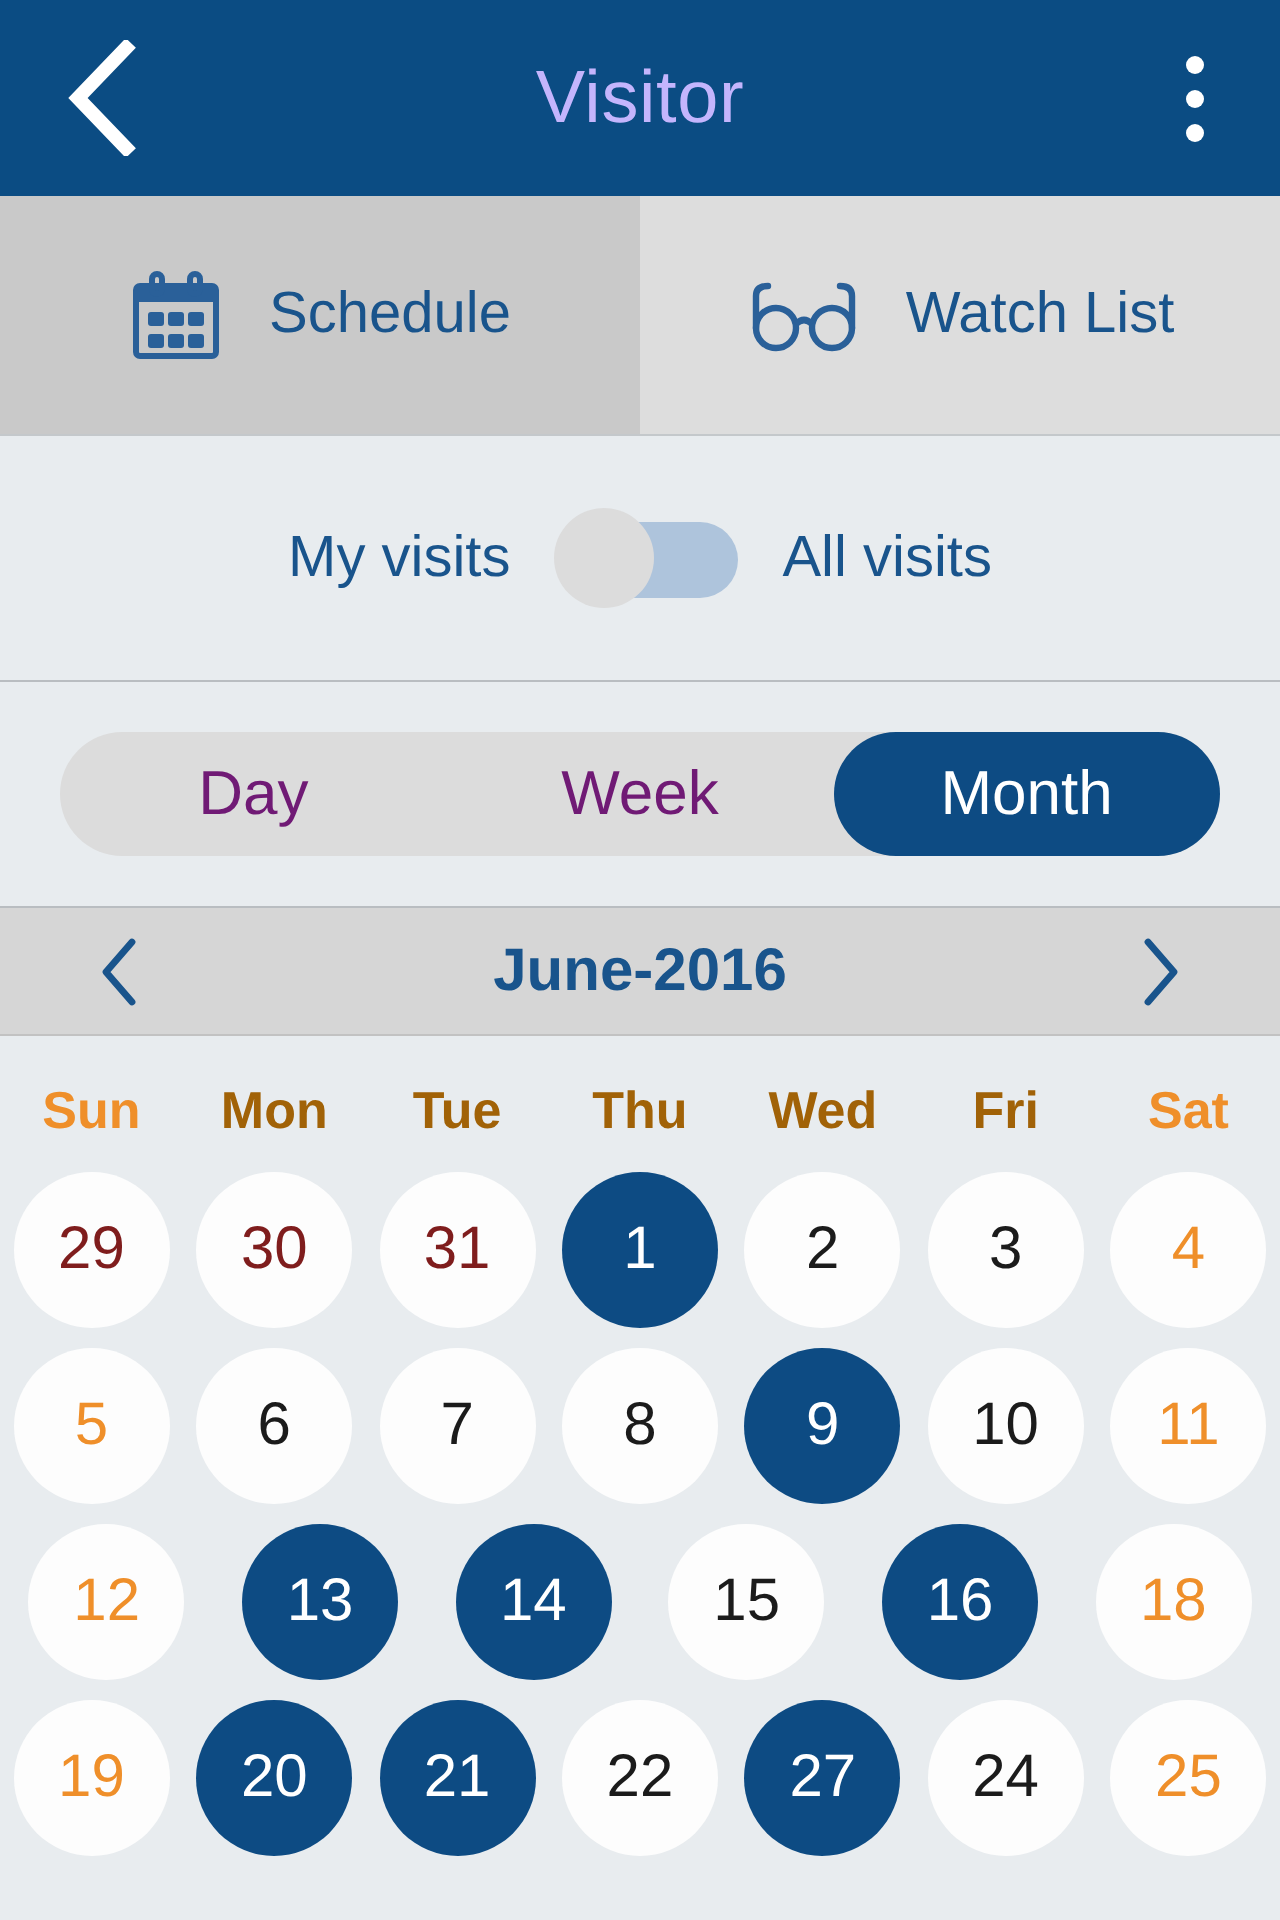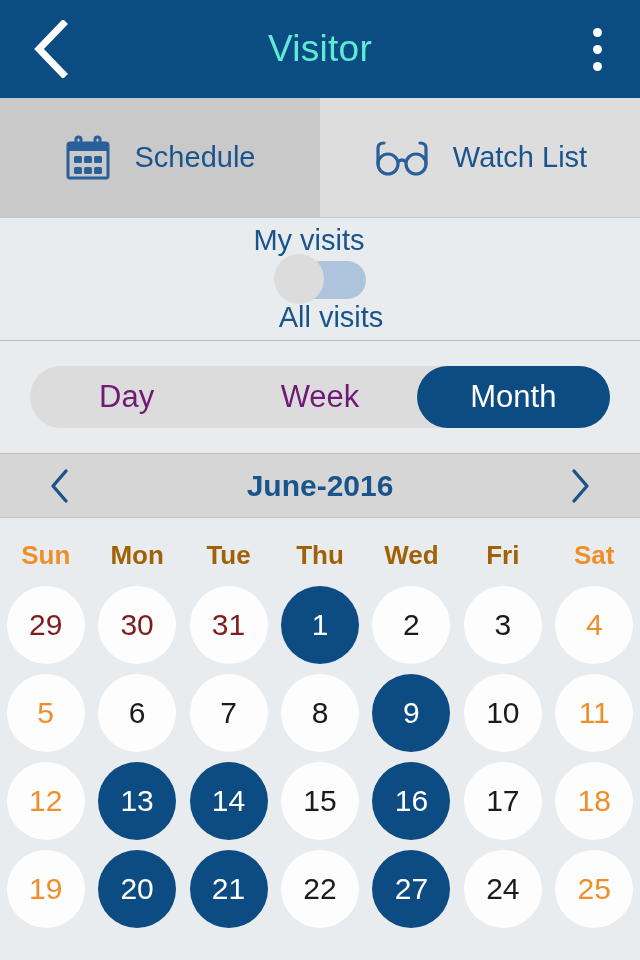--- a/index.html
+++ b/index.html
@@ -38,21 +38,21 @@
     width: 56px;
     height: 68px;
     display: flex;
     align-items: center;
     justify-content: center;
   }
   .back-btn svg { display: block; }
   .appbar-title {
     width: 100%;
     text-align: center;
-    color: #5eead4;
+    color: #c4b5fd;
     font-size: 37px;
     font-weight: 400;
     letter-spacing: 0.3px;
   }
   .overflow-btn {
     position: absolute;
     right: 22px;
     top: 50%;
     transform: translateY(-50%);
     width: 42px;
@@ -94,21 +94,20 @@
 
   
   .visits-row {
     height: 122px;
     background: #e8ecef;
     display: flex;
     align-items: center;
     justify-content: center;
     gap: 0px;
     border-bottom: 1px solid #b9bdc1;
-    flex-direction: column;
   }
   .visits-label {
     color: #19548c;
     font-size: 29px;
   }
   .visits-label.left { margin-right: 22px; }
   .visits-label.right { margin-left: 22px; }
   .switch {
     position: relative;
     width: 92px;
@@ -387,23 +386,20 @@
           <div class="day-cell">
             <div class="day-circle selected">14</div>
           </div>
           <div class="day-cell">
             <div class="day-circle">15</div>
           </div>
           <div class="day-cell">
             <div class="day-circle selected">16</div>
           </div>
           <div class="day-cell">
-            <div class="day-circle">17</div>
-          </div>
-          <div class="day-cell">
             <div class="day-circle weekend">18</div>
           </div>
         </div>
         <div class="week">
           <div class="day-cell">
             <div class="day-circle weekend">19</div>
           </div>
           <div class="day-cell">
             <div class="day-circle selected">20</div>
           </div>

